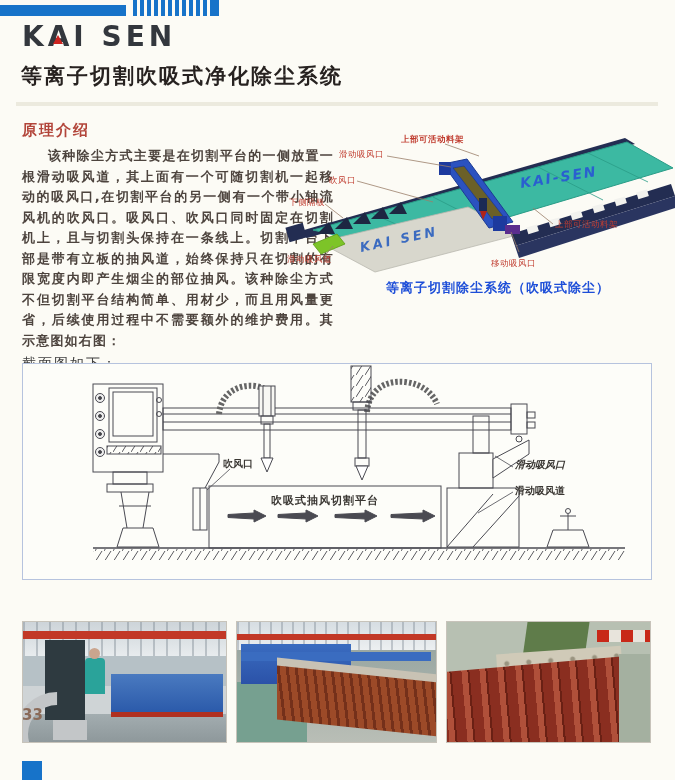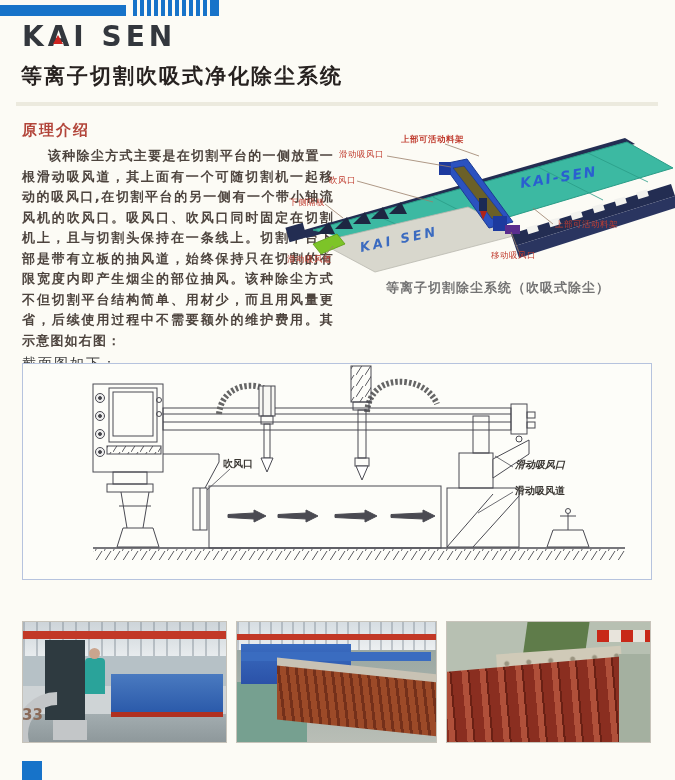--- a/index.html
+++ b/index.html
@@ -24,21 +24,21 @@
         letter-spacing:2px;}
   .intro-body{position:absolute;left:22px;top:146px;width:312px;font-size:13px;font-weight:bold;
         color:#4d443e;line-height:20.5px;letter-spacing:1.2px;text-align:justify;text-indent:2em;}
   .intro-note{position:absolute;left:22px;top:300px;font-size:12px;font-weight:bold;color:#3c6cb4;
         letter-spacing:1px;}
   
   .iso{position:absolute;left:283px;top:122px;width:392px;height:178px;}
   .iso svg{position:absolute;left:0;top:0;}
   .iso-label{position:absolute;font-size:8.5px;color:#c03d30;white-space:nowrap;letter-spacing:.5px;}
   .iso-caption{position:absolute;left:40px;top:157px;width:350px;text-align:center;
-        font-size:13px;font-weight:bold;color:#737373;letter-spacing:1px;}
+        font-size:13px;font-weight:bold;color:#1d4ed8;letter-spacing:1px;}
   
   .cs-heading{position:absolute;left:22px;top:355px;font-size:14px;font-weight:normal;color:#404040;
         letter-spacing:2px;}
   .cs-box{position:absolute;left:22px;top:363px;width:628px;height:215px;background:#fdfdf9;
         border:1px solid #b6c3de;}
   .cs-label{position:absolute;font-size:10px;font-weight:bold;color:#3a3733;white-space:nowrap;}
   .cs-platform-label{position:absolute;left:186px;top:129px;width:232px;text-align:center;
         font-size:11px;font-weight:bold;color:#3a3733;letter-spacing:1px;}
   .cs-caption{position:absolute;left:0;top:194px;width:628px;text-align:center;font-size:13px;
         font-weight:bold;color:#37322e;letter-spacing:2px;}
@@ -133,21 +133,21 @@
         <line x1="40" y1="136" x2="50" y2="124"></line>
         <line x1="236" y1="130" x2="228" y2="110"></line>
         <line x1="270" y1="102" x2="250" y2="86"></line>
       </g>
     </svg>
     <span class="iso-label" style="left:118px;top:12px;font-weight:bold;">上部可活动料架</span>
     <span class="iso-label" style="left:56px;top:27px;">滑动吸风口</span>
     <span class="iso-label" style="left:46px;top:53px;">吹风口</span>
     <span class="iso-label" style="left:6px;top:75px;font-family:Liberation Mono, monospace;">下侧隔板</span>
     <span class="iso-label" style="left:4px;top:132px;">滑动吸风道</span>
-    <span class="iso-label" style="left:208px;top:128px;">移动吸风口</span>
+    <span class="iso-label" style="left:208px;top:136px;">移动吸风口</span>
     <span class="iso-label" style="left:272px;top:97px;">上部可活动料架</span>
     <div class="iso-caption">等离子切割除尘系统（吹吸式除尘）</div>
   </div>
 
   <div class="cs-heading">截面图如下：</div>
   <div class="cs-box">
     <svg width="628" height="215" viewBox="0 0 628 215">
       <defs>
         <pattern id="hatch" width="9" height="11" patternUnits="userSpaceOnUse">
           <line x1="7" y1="0" x2="0" y2="11" stroke="#5a5a60" stroke-width="1"></line>
@@ -228,20 +228,21 @@
 
         <line x1="70" y1="184" x2="602" y2="184" stroke-width="1.4"></line>
         <rect x="70" y="185" width="532" height="11" fill="url(#hatch)" stroke="none"></rect>
 
         <line x1="207" y1="105" x2="184" y2="126" stroke-width="0.8"></line>
         <line x1="490" y1="103" x2="472" y2="92" stroke-width="0.8"></line>
         <line x1="490" y1="128" x2="455" y2="149" stroke-width="0.8"></line>
       </g>
     </svg>
     <span class="cs-label" style="left:200px;top:93px;">吹风口</span>
+    <div class="cs-platform-label">吹吸式抽风切割平台</div>
     <span class="cs-label" style="left:492px;top:94px;font-style:italic;">滑动吸风口</span>
     <span class="cs-label" style="left:492px;top:120px;">滑动吸风道</span>
   </div>
 
   <div class="photo" style="left:22px;width:203px;">
     <div style="left:0;top:0;width:203px;height:34px;background:repeating-linear-gradient(90deg,rgba(120,132,142,.4) 0 2px,transparent 2px 13px),linear-gradient(#cdd4d9,#e8ecee);"></div>
     <div style="left:0;top:9px;width:203px;height:8px;background:#c23826;"></div>
     <div style="left:0;top:34px;width:203px;height:30px;background:#b6c1c6;"></div>
     <div style="left:0;top:92px;width:203px;height:28px;background:linear-gradient(#a3adb0,#8e989b);"></div>
     <div style="left:88px;top:52px;width:112px;height:42px;background:linear-gradient(#4a7ac0,#2857a8);"></div>

